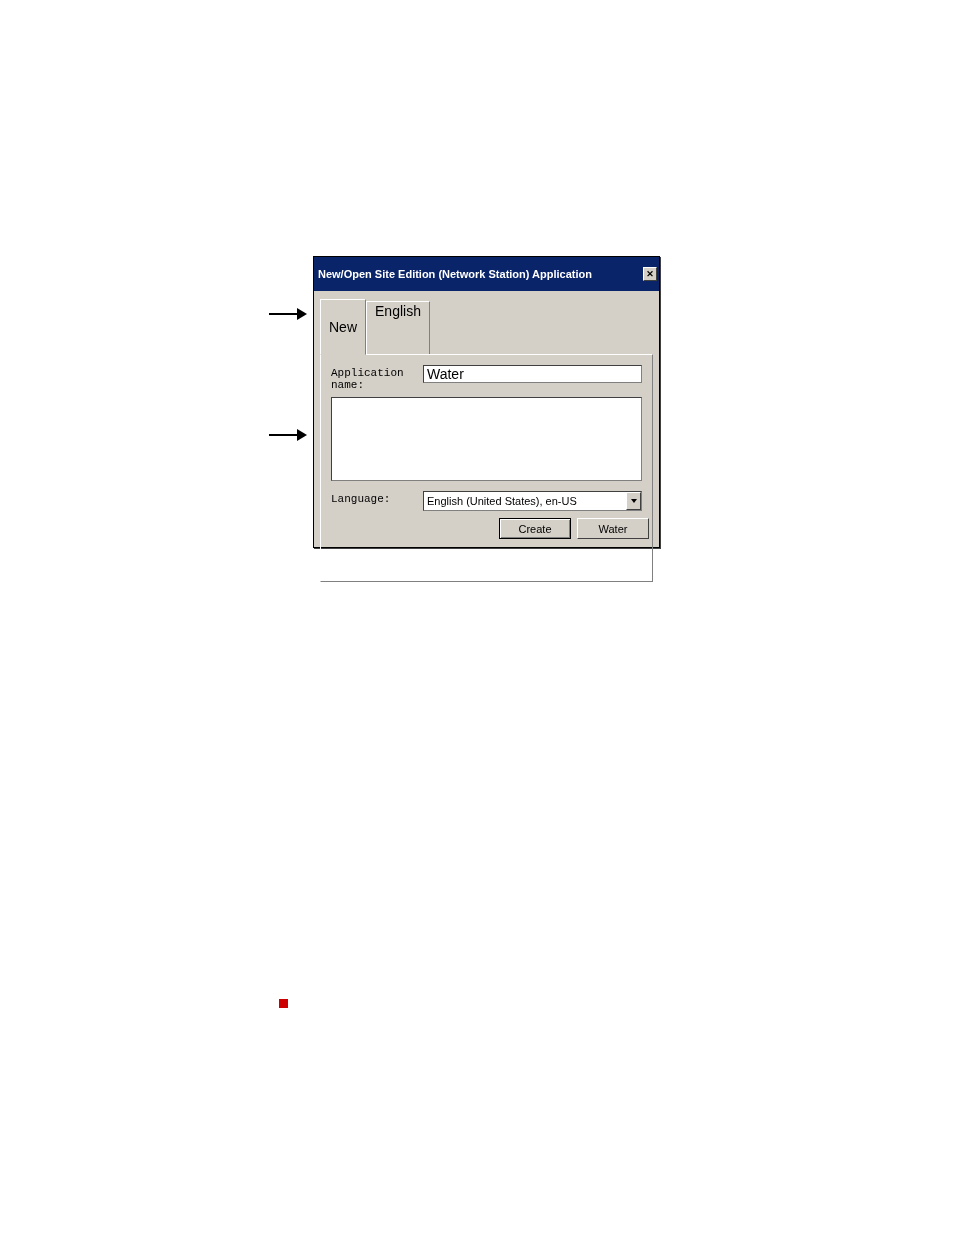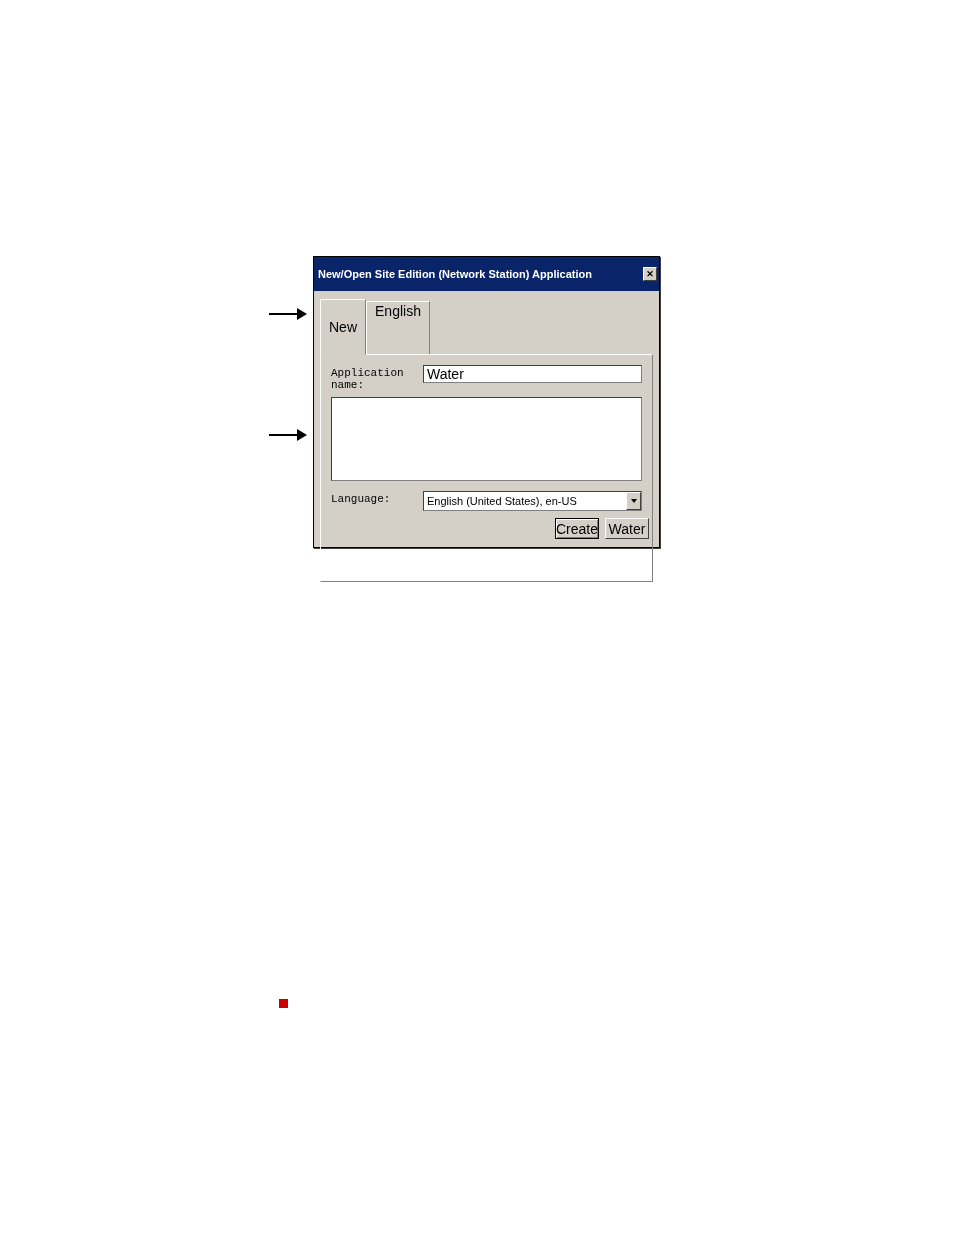--- a/index.html
+++ b/index.html
@@ -175,27 +175,27 @@
       border-top: 4px solid #000;
     }
     .button-row {
       position: absolute;
       bottom: 8px;
       right: 10px;
       display: flex;
       gap: 6px;
     }
     .btn {
-      width: 44px;
+      width: 72px;
       height: 21px;
       background: #d4d0c8;
       border: 1px solid #fff;
       border-right-color: #404040;
       border-bottom-color: #404040;
-      font-size: 14px;
+      font-size: 11px;
       font-family: Tahoma, Arial, sans-serif;
       cursor: pointer;
       display: flex;
       align-items: center;
       justify-content: center;
     }
     .btn.default {
       border: 1px solid #000;
       box-shadow: inset 1px 1px 0 #fff, inset -1px -1px 0 #808080;
     }

